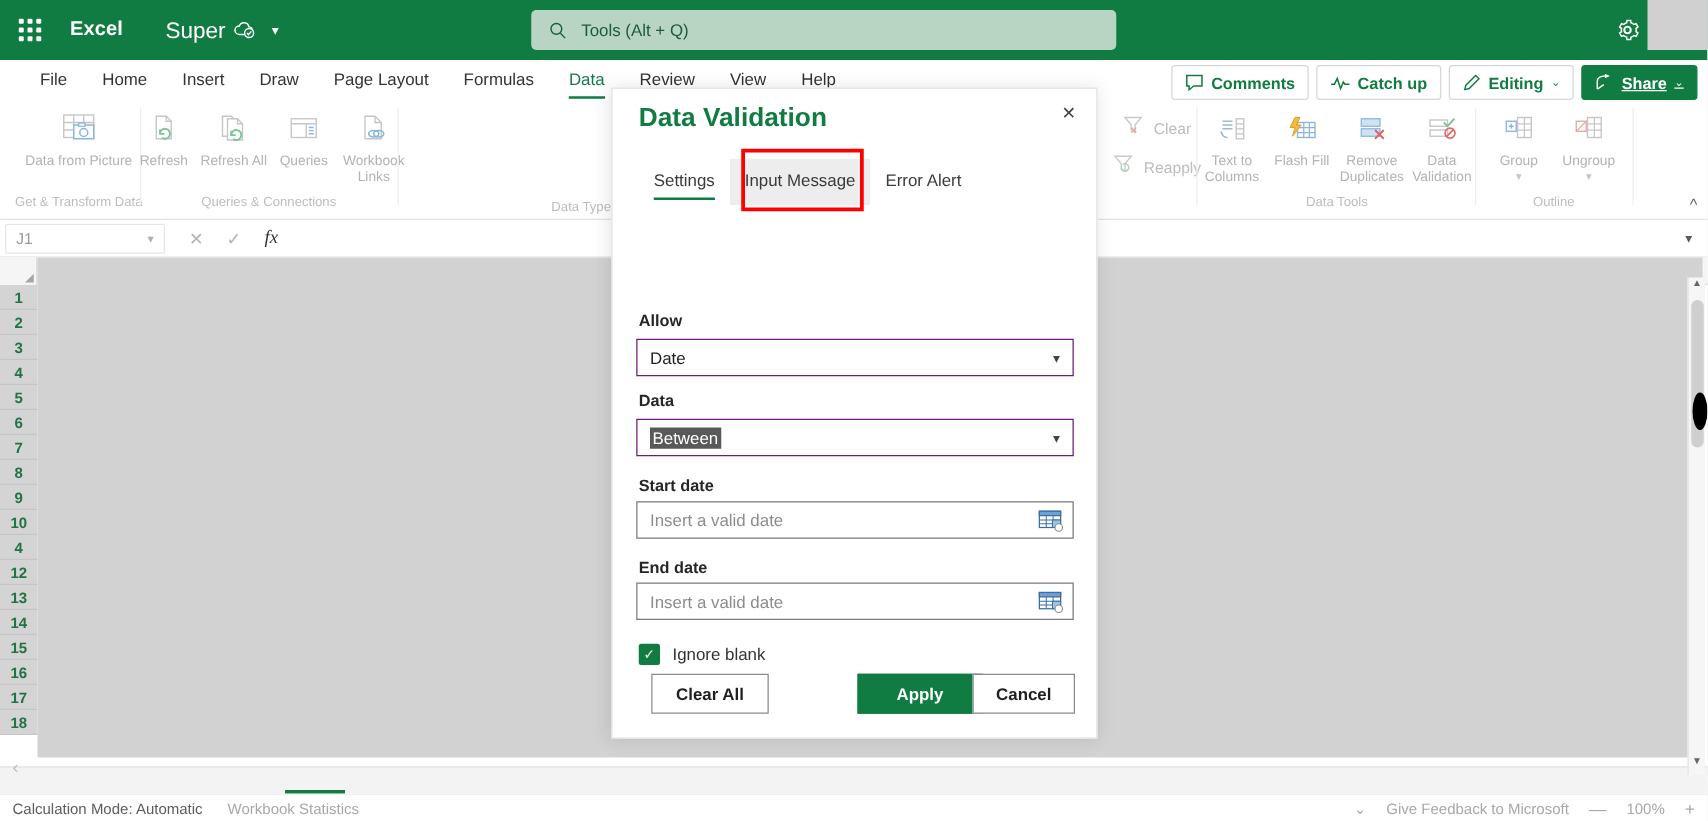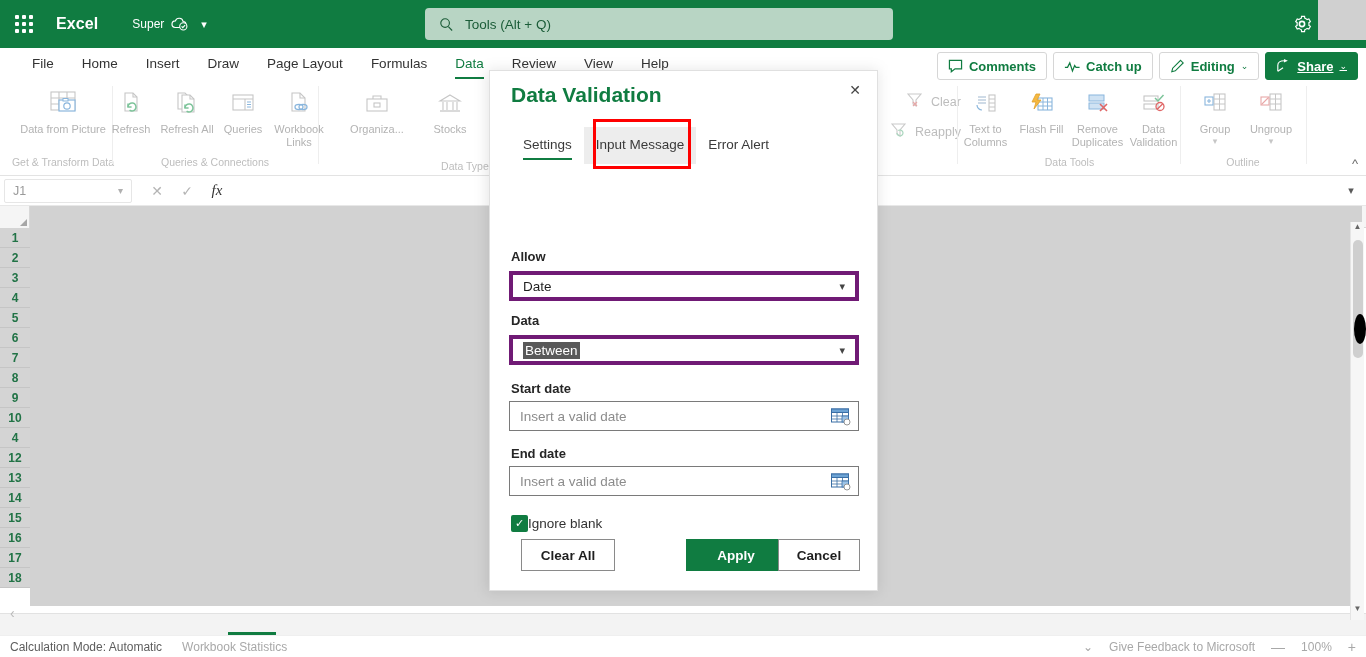--- a/index.html
+++ b/index.html
@@ -25,21 +25,21 @@
   .waffle-grid {
     display: grid; grid-template-columns: repeat(3, 4px);
     grid-template-rows: repeat(3, 4px); gap: 3px;
   }
   .waffle-grid i { display:block; width:4px; height:4px; background:#fff; border-radius:1px; }
   .app-name {
     color: #fff; font-size: 16px; font-weight: bold;
     margin-left: 8px; letter-spacing: .1px; cursor: pointer;
   }
   .doc-name {
-    color: #fff; font-size: 12px; margin-left: 34px; cursor: pointer;
+    color: #fff; font-size: 18px; margin-left: 34px; cursor: pointer;
   }
   .cloud-icon { margin-left: 7px; display:flex; align-items:center; cursor:pointer;}
   .chev-title { color:#fff; font-size: 11px; margin-left: 12px; cursor:pointer; }
   .searchbox {
     position: absolute; left: 425px; top: 8px; width: 468px; height: 32px;
     background: #b8d5c4; border-radius: 4px;
     display: flex; align-items: center; padding-left: 14px;
     cursor: text;
   }
   .searchbox .sicon { margin-right: 11px; display:flex; }
@@ -229,40 +229,40 @@
   .dtab.hovered { background: #ededed; }
   .redbox {
     position: absolute; left: 593px; top: 119px; width: 98px; height: 50px;
     border: 3px solid #ff0000; z-index: 30; pointer-events: none;
   }
   .field-label {
     position: absolute; left: 21px; font-size: 13px; color: #262626; font-weight: bold;
   }
   .dlg-select {
     position: absolute; left: 19px; width: 350px; height: 30px;
-    border: 4px solid #701a75; background: #fff;
+    border: 1px solid #701a75; background: #fff;
     display: flex; align-items: center; padding: 0 10px; cursor: pointer;
     font-size: 13.5px; color: #1f1f1f;
   }
   .dlg-select .sel-chev { margin-left:auto; color:#444; font-size: 11px; }
   .sel-highlight { background: #595959; color: #fff; padding: 1px 2px; }
   .dlg-input {
     position: absolute; left: 19px; width: 350px; height: 30px;
     border: 1px solid #7a7a7a; background: #fff;
     display: flex; align-items: center; padding: 0 6px 0 10px; cursor: text;
     font-size: 13.5px; color: #8c8c8c;
   }
   .dlg-input .dpick { margin-left:auto; cursor:pointer; display:flex; }
   .cb-row { position: absolute; left: 21px; top: 444px; display:flex; align-items:center; cursor: pointer; }
   .cb-box {
     width: 17px; height: 17px; background: #107c41; border-radius: 2px;
     display:flex; align-items:center; justify-content:center;
     color:#fff; font-size: 11px;
   }
-  .cb-label { font-size: 13.5px; color: #333; }
+  .cb-label { margin-left: 10px; font-size: 13.5px; color: #333; }
   .dbtn {
     position: absolute; height: 32px; border: 1px solid #8a8a8a; background: #fff;
     display: flex; align-items: center; justify-content: center;
     font-size: 13.5px; color: #1f1f1f; font-weight: bold; cursor: pointer;
   }
   .dbtn.primary { background: #107c41; color: #fff; border-color: #107c41; }
 </style>
 </head>
 <body>
 
@@ -430,47 +430,25 @@
             </svg>
           </span>
           <span class="lbl">Workbook Links</span>
         </div>
       </div>
       <div class="gname">Queries &amp; Connections</div>
     </div>
     <div class="vsep" style="left:318px"></div>
 
     <div class="rgroup" style="left:330px;width:170px;">
-      <div class="items">
-        <div class="ritem" style="width:70px">
-          <span class="gly">
-            <svg width="28" height="26" viewBox="0 0 28 26">
-              <rect x="4" y="8" width="20" height="12" fill="none" stroke="#c6c6c6" stroke-width="1.1"></rect>
-              <path d="M10 8V5h8v3" fill="none" stroke="#c6c6c6" stroke-width="1.1"></path>
-              <rect x="11" y="12" width="6" height="4" fill="none" stroke="#c6c6c6" stroke-width="1.1"></rect>
-            </svg>
-          </span>
-          <span class="lbl" style="width:72px">Organiza...</span>
-        </div>
-        <div class="ritem" style="width:76px">
-          <span class="gly">
-            <svg width="28" height="26" viewBox="0 0 28 26">
-              <path d="M14 4L24 10H4z" fill="none" stroke="#c6c6c6" stroke-width="1.1"></path>
-              <path d="M7 11v8M11 11v8M17 11v8M21 11v8" stroke="#c6c6c6" stroke-width="1.1"></path>
-              <path d="M4 20h20" stroke="#c6c6c6" stroke-width="1.3"></path>
-            </svg>
-          </span>
-          <span class="lbl" style="width:76px">Stocks</span>
-        </div>
-      </div>
       <div class="gname" style="position:absolute;right:6px;bottom:4px">Data Types</div>
     </div>
 
     <div class="rgroup" style="left:880px;width:90px;">
-      <div class="items" style="flex-direction:column;align-items:flex-end;padding-top:10px">
+      <div class="items" style="flex-direction:column;align-items:center;padding-top:10px">
         <div style="display:flex;align-items:center;gap:6px;cursor:pointer">
           <span>
             <svg width="20" height="20" viewBox="0 0 20 20">
               <path d="M3 4h13l-5 6v6l-3-2v-4z" fill="none" stroke="#c9c9c9" stroke-width="1.1"></path>
               <path d="M8 12l4 4M12 12l-4 4" stroke="#e8a8a8" stroke-width="1.2"></path>
             </svg>
           </span>
           <span style="font-size:12.5px;color:#bdbdbd">Clear</span>
         </div>
         <div style="display:flex;align-items:center;gap:6px;margin-top:6px;cursor:pointer">

